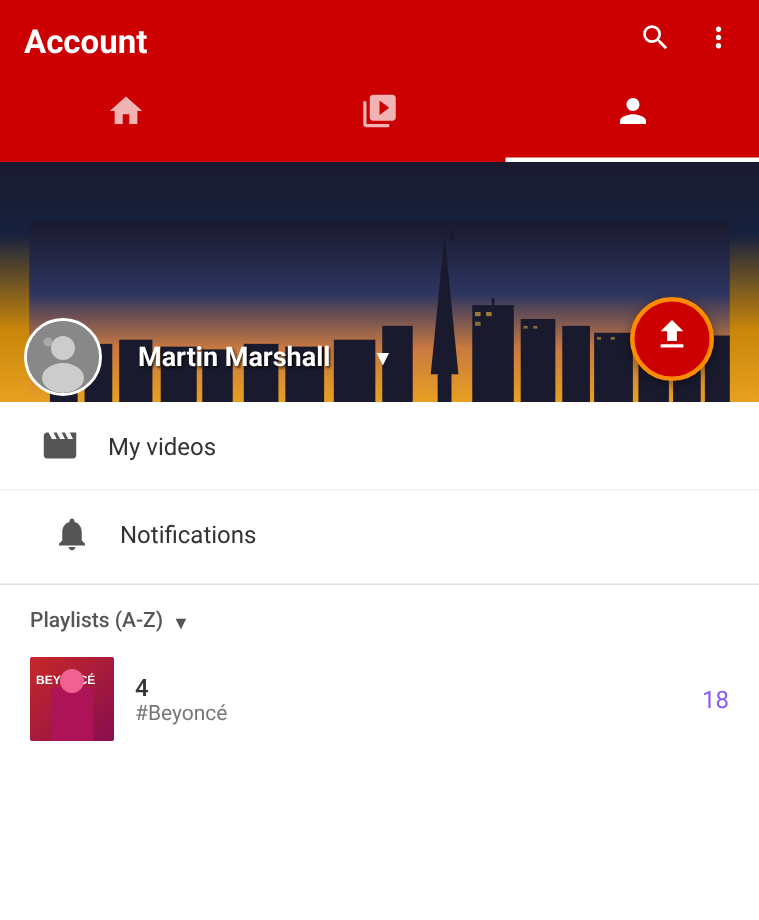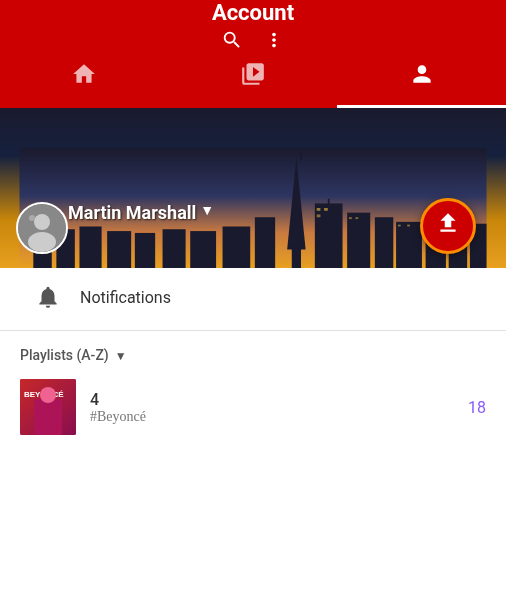--- a/index.html
+++ b/index.html
@@ -12,21 +12,20 @@
     }
 
     
     .top-header {
       background: #cc0000;
       height: 56px;
       display: flex;
       align-items: center;
       padding: 0 16px;
       position: relative;
-      flex-direction: column;
     }
     .header-title {
       color: #fff;
       font-size: 22px;
       font-weight: bold;
       flex: 1;
     }
     .header-icons {
       display: flex;
       align-items: center;
@@ -83,25 +82,25 @@
     }
     .banner-skyline {
       position: absolute;
       bottom: 0;
       left: 0;
       width: 100%;
       height: 120px;
     }
     .banner-user {
       position: absolute;
-      bottom: 14px;
+      bottom: 4px;
       left: 16px;
       display: flex;
-      align-items: flex-start;
-      gap: 0;
+      align-items: center;
+      gap: 24px;
     }
     .avatar {
       width: 52px;
       height: 52px;
       border-radius: 50%;
       background: #888;
       overflow: hidden;
       border: 2px solid #fff;
       display: flex;
       align-items: center;
@@ -209,21 +208,20 @@
       flex: 1;
     }
     .playlist-count {
       font-size: 16px;
       color: #333;
       font-weight: 500;
     }
     .playlist-name {
       font-size: 14px;
       color: #777;
-      font-family: Liberation Serif, serif;
     }
     .playlist-videos-count {
       color: #8b5cf6;
       font-size: 16px;
       margin-left: auto;
     }
 
     
     .divider {
       height: 1px;
@@ -341,20 +339,28 @@
       <svg width="26" height="26" viewBox="0 0 24 24" fill="white">
         <path d="M9 16h6v-6h4l-7-7-7 7h4zm-4 2h14v2H5z"></path>
       </svg>
     </span>
   </div>
 </div>
 
 <div class="menu-list">
 
 
+  <div class="menu-item">
+    <span class="menu-item-icon">
+      <svg width="26" height="26" viewBox="0 0 24 24" fill="#555">
+        <path d="M18 4l2 4h-3l-2-4h-2l2 4h-3l-2-4H8l2 4H7L5 4H4c-1.1 0-1.99.9-1.99 2L2 18c0 1.1.9 2 2 2h16c1.1 0 2-.9 2-2V4h-4z"></path>
+      </svg>
+    </span>
+    <span class="menu-item-label">My videos</span>
+  </div>
 
   <div class="menu-item">
     <span class="menu-item-icon">
       <svg width="26" height="26" viewBox="0 0 24 24" fill="#555">
         <path d="M12 22c1.1 0 2-.9 2-2h-4c0 1.1.9 2 2 2zm6-6v-5c0-3.07-1.64-5.64-4.5-6.32V4c0-.83-.67-1.5-1.5-1.5s-1.5.67-1.5 1.5v.68C7.63 5.36 6 7.92 6 11v5l-2 2v1h16v-1l-2-2z"></path>
       </svg>
     </span>
     <span class="menu-item-label">Notifications</span>
   </div>
 

